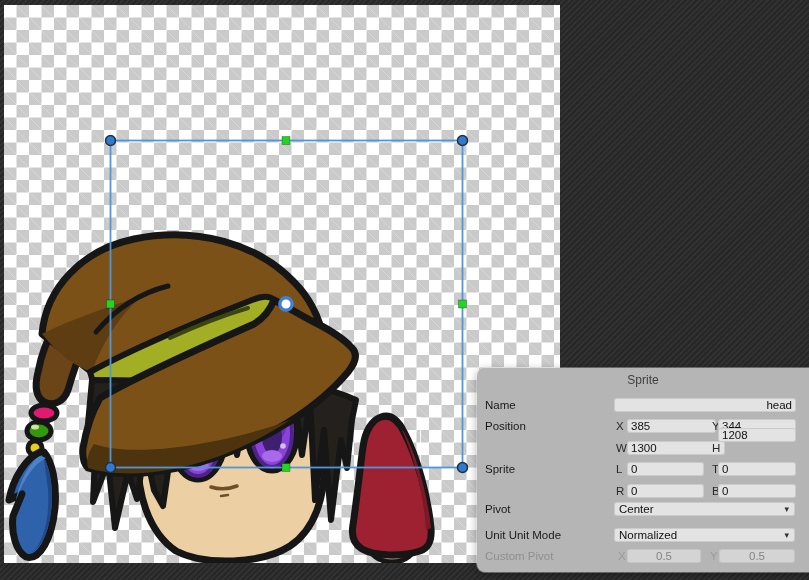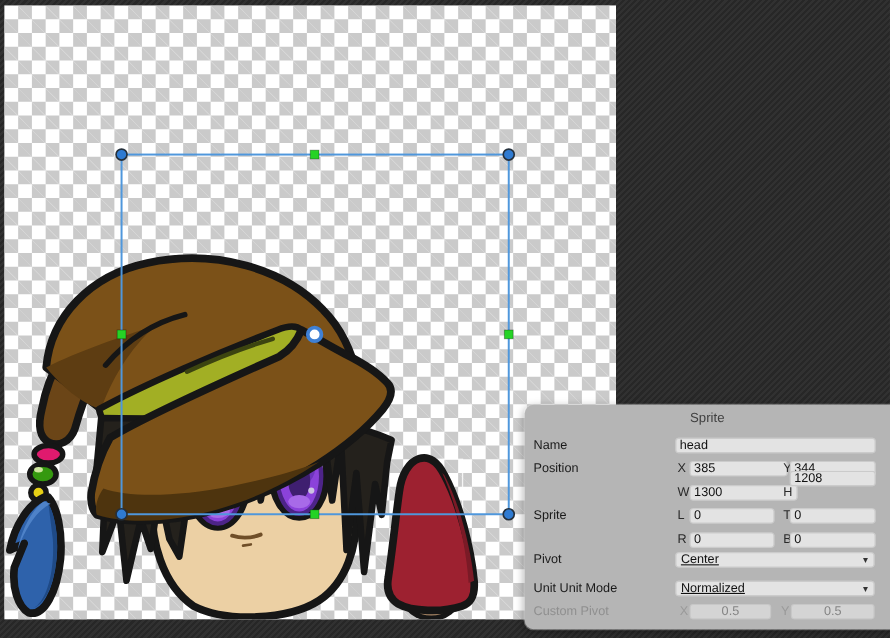--- a/index.html
+++ b/index.html
@@ -35,21 +35,21 @@
   .p-key{position:absolute;width:14px;height:14px;line-height:14px;color:#2a2a2a;}
   .p-field{
     position:absolute;height:14px;border:none;border-radius:3px;
     background:#e3e3e3;box-shadow:inset 0 0 0 1px rgba(0,0,0,0.10);
     font-family:"Liberation Sans","DejaVu Sans",sans-serif;font-size:11.5px;color:#111;
     padding:0 4px;box-sizing:border-box;outline:none;
   }
   .p-dropdown{
     position:absolute;left:137px;width:181px;height:14px;border-radius:3px;
     background:#e3e3e3;box-shadow:inset 0 0 0 1px rgba(0,0,0,0.10);
-    line-height:14px;padding:0 5px;box-sizing:border-box;color:#111;cursor:default;text-decoration:underline;
+    line-height:14px;padding:0 5px;box-sizing:border-box;color:#111;cursor:default;
   }
   .p-dropdown .dd-arrow{position:absolute;right:6px;top:0;font-size:9px;color:#333;line-height:14px;}
   .disabled-label{color:#8f8f8f !important;}
   .disabled-key{color:#9a9a9a !important;}
   .disabled-field{background:#d4d4d4 !important;color:#848484 !important;box-shadow:inset 0 0 0 1px rgba(0,0,0,0.06) !important;text-align:center;}
 </style>
 </head>
 <body>
 
 <div id="canvas">
@@ -135,21 +135,21 @@
         <circle cx="286" cy="304" r="6.2" fill="none" stroke="#3f80d4" stroke-width="3.4"></circle>
       </g>
     </g>
   </svg>
 </div>
 
 <div id="sprite-panel">
   <div class="p-title">Sprite</div>
 
   <div class="p-label" style="top:30px">Name</div>
-  <input class="p-field" style="left: 137px; top: 30px; width: 182px;" type="text" value="head">
+  <input class="p-field" style="left: 137px; top: 30px; width: 182px; text-align: right;" type="text" value="head">
 
   <div class="p-label" style="top:51px">Position</div>
   <div class="p-key" style="left:139px;top:51px">X</div>
   <input class="p-field" style="left: 150px; top: 51px; width: 89px;" type="text" value="385">
   <div class="p-key" style="left:235px;top:51px">Y</div>
   <input class="p-field" style="left: 241px; top: 51px; width: 78px;" type="text" value="344">
 
   <div class="p-key" style="left:139px;top:73px">W</div>
   <input class="p-field" style="left: 150px; top: 73px; width: 98px;" type="text" value="1300">
   <div class="p-key" style="left:235px;top:73px">H</div>

